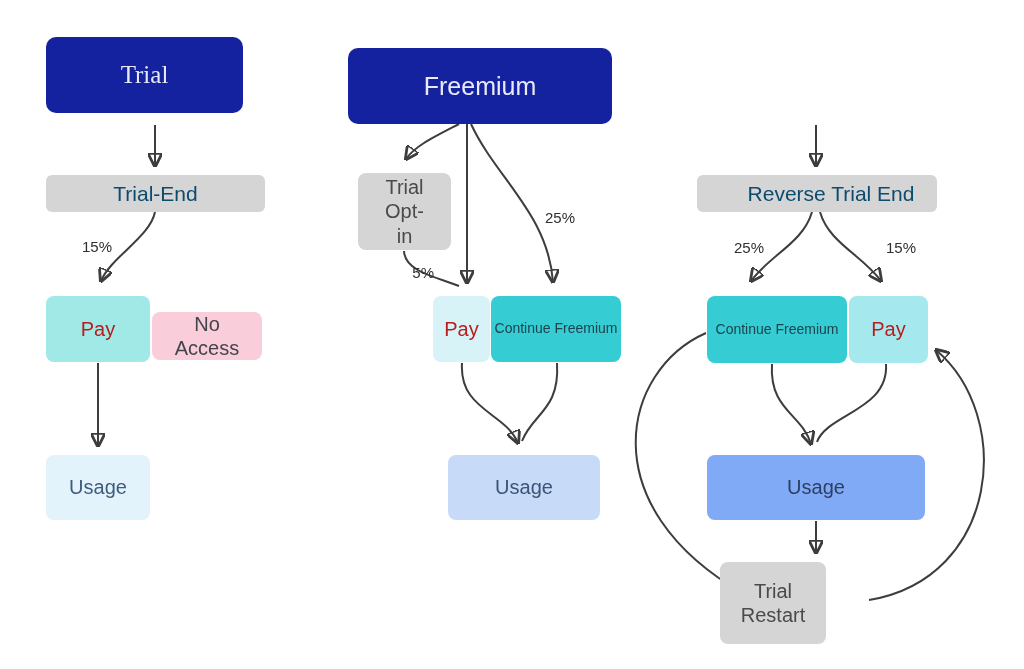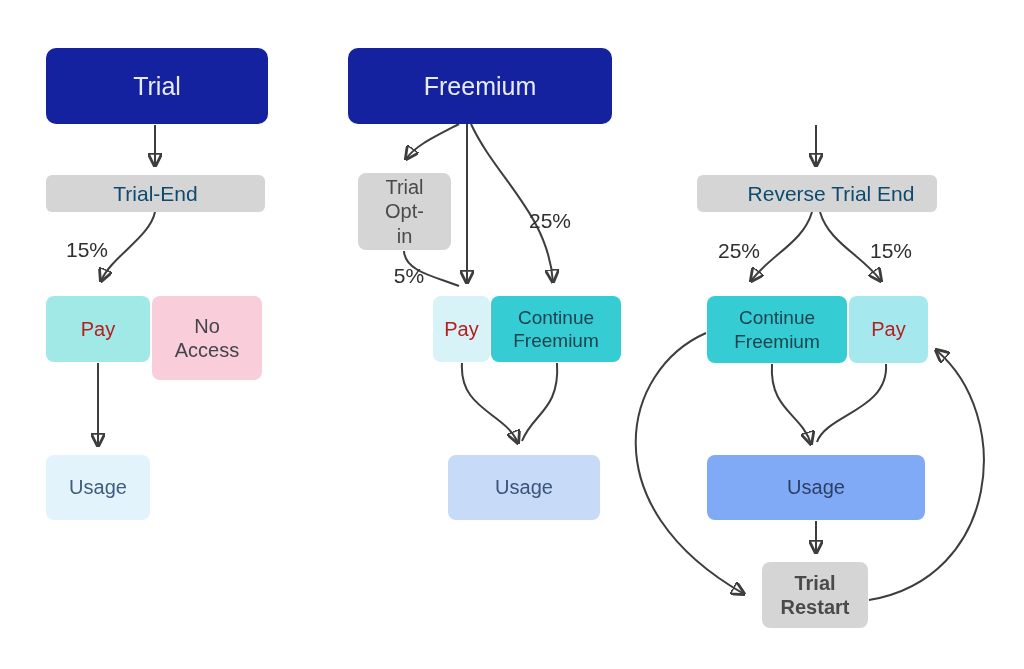--- a/index.html
+++ b/index.html
@@ -13,47 +13,47 @@
     position:absolute; z-index:2; box-sizing:border-box;
     display:flex; align-items:center; justify-content:center;
     text-align:center; line-height:1.22;
   }
   .header   { background:#1522a0; color:#e8ebf7; border-radius:10px; font-size:25px; }
   .graybar  { background:#d5d5d6; color:#0c4a6e; border-radius:6px; font-size:21px; }
   .small    { border-radius:8px; font-size:20px; color:#b91c1c; }
   .aqua       { background:#a0e9e6; }
   .pink       { background:#f9cdd9; color:#42454c; padding:0 18px; }
   .palecyan   { background:#d8f3f8; }
-  .tealstrong { background:#35ccd4; color:#1d444d; font-size:19px; }
+  .tealstrong { background:#35ccd4; color:#1d444d; font-size:14px; }
   .lightteal  { background:#a5e9ef; }
   .paleblue   { background:#e3f3fc; color:#3e5d7c; }
   .softblue   { background:#c7daf8; color:#3b5479; }
   .midblue    { background:#80a9f6; color:#2c3f63; }
   .graysmall  { background:#d5d5d6; color:#4a4a4a; border-radius:8px; font-size:20px; padding:0 26px; }
   .pct {
-    position:absolute; z-index:3; font-size:21px; color:#2f2f2f;
-    width:50px; text-align:center;
+    position:absolute; z-index:3; font-size:15px; color:#2f2f2f;
+    width:50px; text-align:right;
   }
   
-  .c1-title   { left:46px;  top:48px;  width:222px; height:76px; }
+  .c1-title   { left:46px;  top:37px;  width:197px; height:76px;font-family:Liberation Serif, serif; }
   .c1-trialend{ left:46px;  top:175px; width:219px; height:37px; }
   .c1-pay     { left:46px;  top:296px; width:104px; height:66px; }
-  .c1-noacc   { left:152px; top:296px; width:110px; height:84px; }
+  .c1-noacc   { left:152px; top:312px; width:110px; height:48px; }
   .c1-usage   { left:46px;  top:455px; width:104px; height:65px; }
   .c2-title   { left:348px; top:48px;  width:264px; height:76px; }
   .c2-optin   { left:358px; top:173px; width:93px;  height:77px; }
   .c2-pay     { left:433px; top:296px; width:57px;  height:66px; }
   .c2-cf      { left:491px; top:296px; width:130px; height:66px; }
   .c2-usage   { left:448px; top:455px; width:152px; height:65px; }
   .c3-title   { left:692px; top:48px;  width:248px; height:76px; }
   .c3-rte     { left:697px; top:175px; width:240px; height:37px;padding-left:28px; }
   .c3-cf      { left:707px; top:296px; width:140px; height:67px; }
   .c3-pay     { left:849px; top:296px; width:79px;  height:67px; }
   .c3-usage   { left:707px; top:455px; width:218px; height:65px; }
-  .c3-restart { left:762px; top:562px; width:106px; height:66px;font-weight:bold; }
+  .c3-restart { left:720px; top:562px; width:106px; height:82px; }
   .l-c1-pay   { left:62px;  top:238px; }
   .l-c2-5     { left:384px; top:264px; }
   .l-c2-25    { left:525px; top:209px; }
   .l-c3-25    { left:714px; top:239px; }
   .l-c3-15    { left:866px; top:239px; }
 </style>
 </head>
 <body>
 
 <div id="stage">

